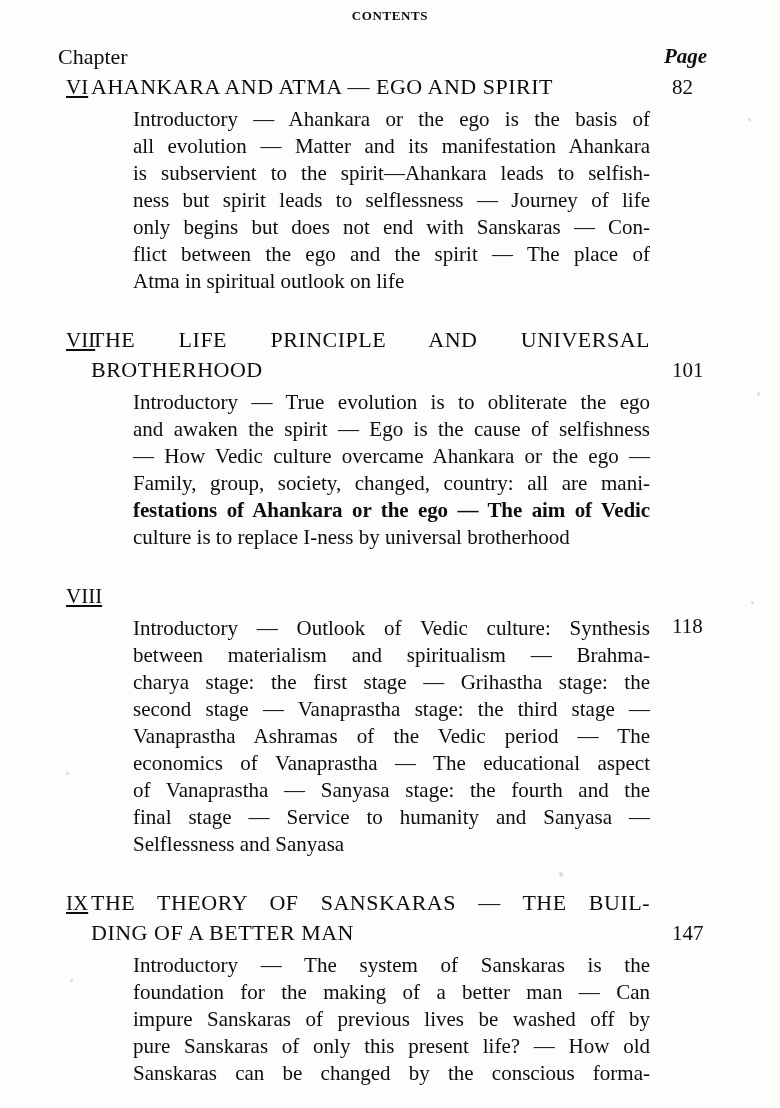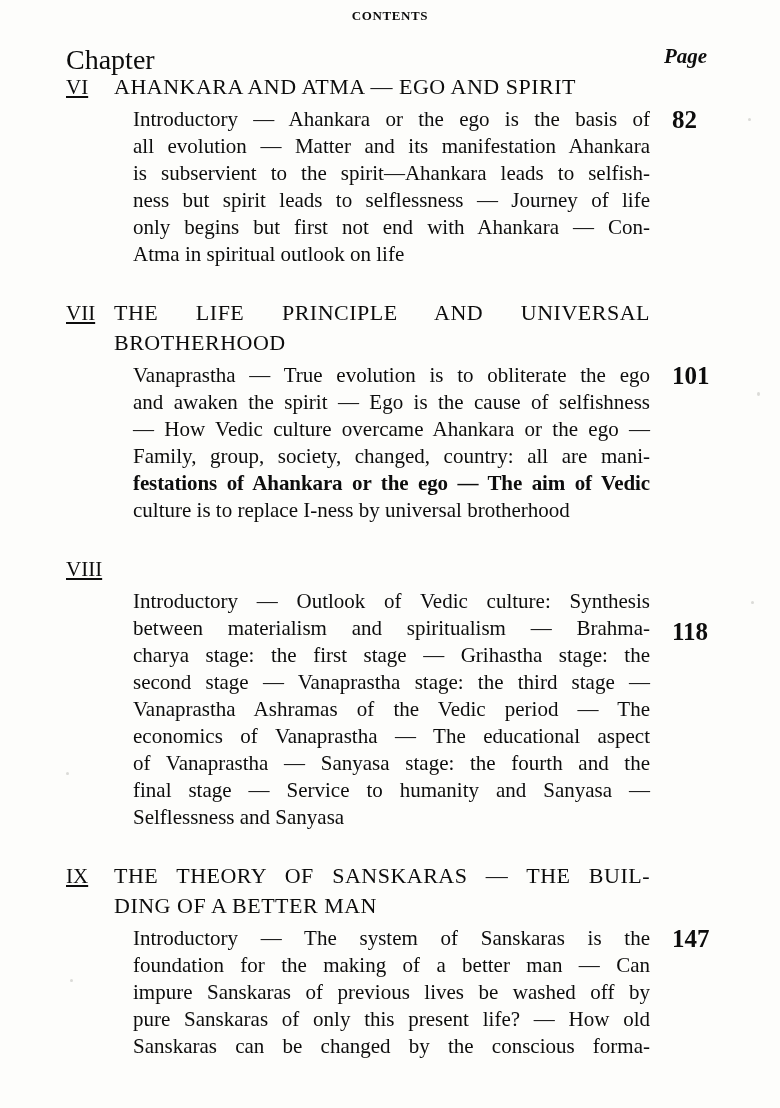--- a/index.html
+++ b/index.html
@@ -40,23 +40,23 @@
   
   .col-captions {
     position: absolute;
     top: 44px;
     left: 0;
     width: 780px;
     height: 26px;
   }
   .caption-chapter {
     position: absolute;
-    left: 66px;
+    left: 58px;
     top: 0;
-    font-size: 28px;
+    font-size: 22px;
     font-weight: normal;
   }
   .caption-page {
     position: absolute;
     left: 664px;
     top: 0;
     font-size: 21px;
     font-style: italic;
     font-weight: bold;
   }
@@ -84,21 +84,21 @@
     left: 66px;
     top: 0;
     width: 62px;
     font-size: 21px;
     text-align: left;
     line-height: 30px;
     text-decoration: underline;
   }
 
   .title {
-    margin-left: 114px;
+    margin-left: 91px;
     margin-right: 130px;
     font-size: 22px;
     line-height: 30px;
     letter-spacing: 0.5px;
     text-align: justify;
     text-justify: inter-word;
   }
   .title .tline {
     display: block;
   }
@@ -107,24 +107,23 @@
     text-align-last: justify;
   }
   .title .tline.last {
     text-align: left;
     text-align-last: left;
   }
 
   .pagenum {
     position: absolute;
     left: 672px;
-    font-size: 25px;
-    font-weight: bold;
+    font-size: 21px;
+    font-weight: normal;
     line-height: 30px;
-    margin-top: 33px;
   }
 
   .desc {
     margin-left: 133px;
     margin-right: 130px;
     font-size: 21px;
     line-height: 27px;
     text-align: justify;
     text-align-last: left;
     margin-top: 4px;
@@ -171,35 +170,36 @@
           <div class="title">
             <span class="tline last">AHANKARA AND ATMA — EGO AND SPIRIT</span>
           </div>
           <div class="pagenum" style="top: 0px;">82</div>
         </div>
         <div class="desc">
           <span class="dline">Introductory — Ahankara or the ego is the basis of</span>
           <span class="dline">all evolution — Matter and its manifestation Ahankara</span>
           <span class="dline">is subservient to the spirit—Ahankara leads to selfish-</span>
           <span class="dline">ness but spirit leads to selflessness — Journey of life</span>
-          <span class="dline">only begins but first not end with Ahankara — Con-</span>
+          <span class="dline">only begins but does not end with Sanskaras — Con-</span>
+          <span class="dline">flict between the ego and the spirit — The place of</span>
           <span class="dline last">Atma in spiritual outlook on life</span>
         </div>
       </div>
       <div class="entry">
         <div class="entry-head">
           <div class="numeral">VII</div>
           <div class="title">
             <span class="tline justify">THE LIFE PRINCIPLE AND UNIVERSAL</span>
             <span class="tline last">BROTHERHOOD</span>
           </div>
           <div class="pagenum" style="top: 30px;">101</div>
         </div>
         <div class="desc">
-          <span class="dline">Vanaprastha — True evolution is to obliterate the ego</span>
+          <span class="dline">Introductory — True evolution is to obliterate the ego</span>
           <span class="dline">and awaken the spirit — Ego is the cause of selfishness</span>
           <span class="dline">— How Vedic culture overcame Ahankara or the ego —</span>
           <span class="dline">Family, group, society, changed, country: all are mani-</span>
           <span class="dline heavy">festations of Ahankara or the ego — The aim of Vedic</span>
           <span class="dline last">culture is to replace I-ness by universal brotherhood</span>
         </div>
       </div>
       <div class="entry">
         <div class="entry-head">
           <div class="numeral">VIII</div>

